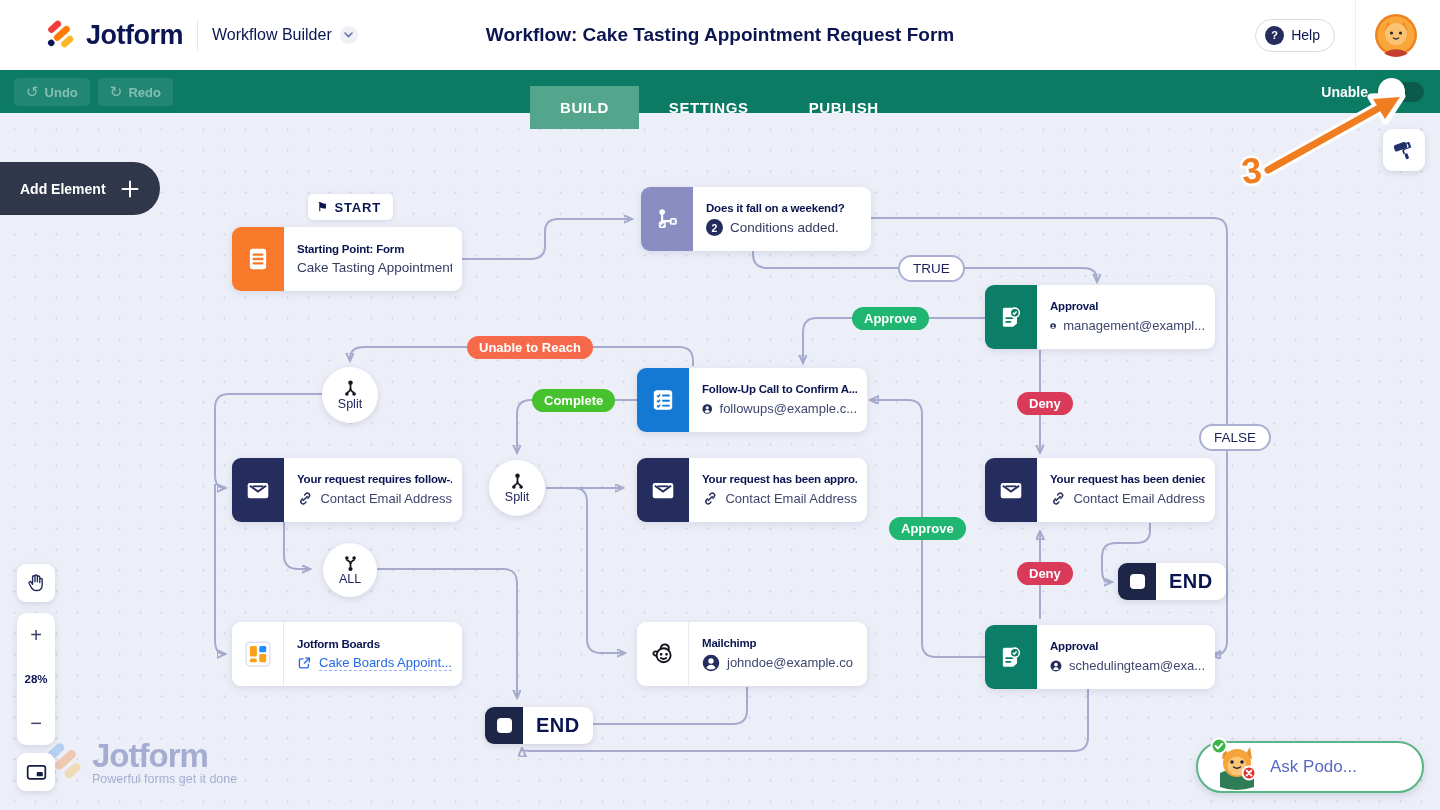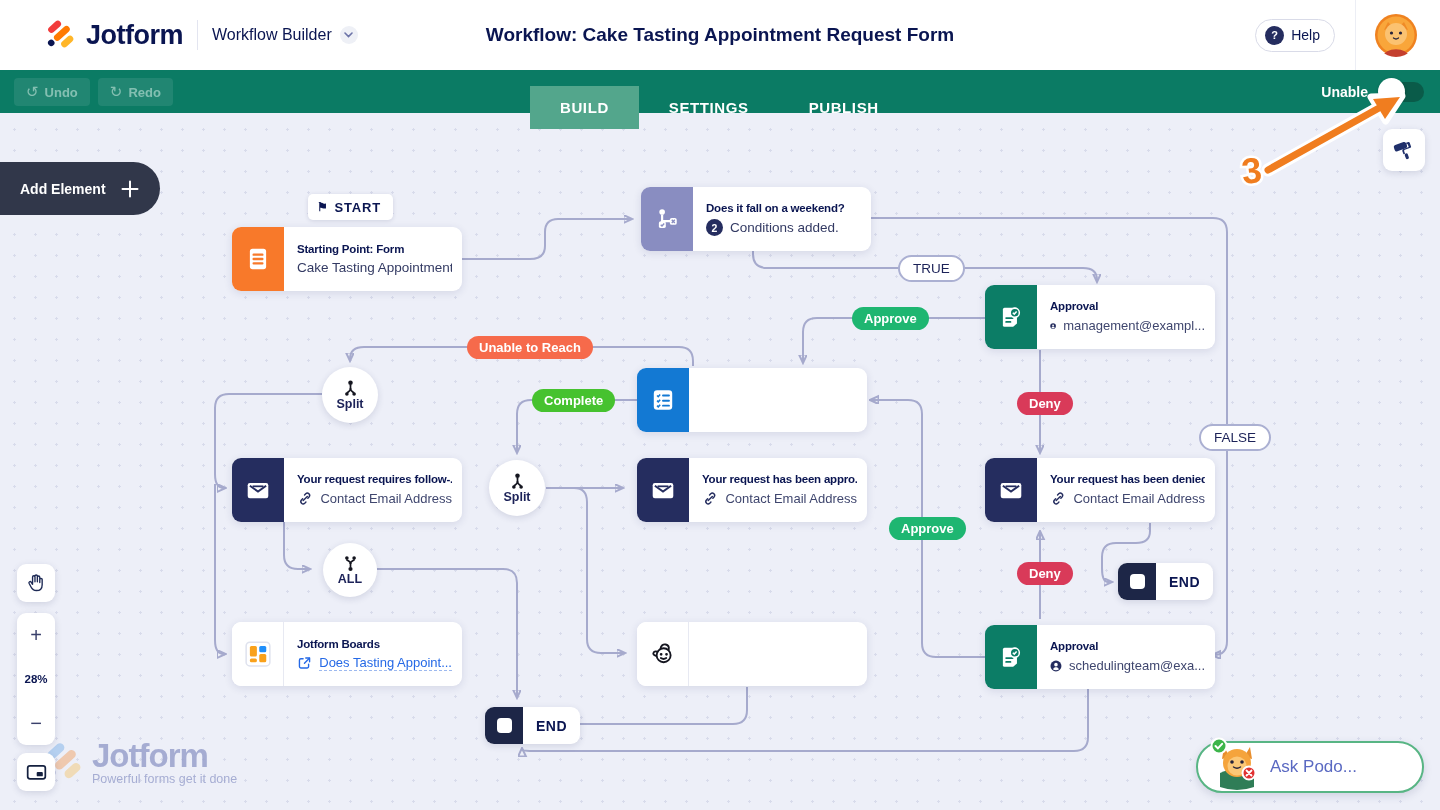--- a/index.html
+++ b/index.html
@@ -48,27 +48,27 @@
   .nsub { display:flex; align-items:center; gap:7px; font-size:13px; color:#3f466e; white-space:nowrap; overflow:hidden; }
   .nicon.orange { background:#f8792a; } .nicon.navy { background:#252d5f; }
   .nicon.teal { background:#0c7d66; } .nicon.blue { background:#1379d3; }
   .nicon.purple { background:#898dc1; }
   .nicon.white { background:#fff; border-right:1px solid #e7e9f2; border-radius:9px 0 0 9px; }
   .badge2 { width:17px; height:17px; border-radius:50%; background:#252d5f; color:#fff; font-size:10.5px; font-weight:bold; display:inline-flex; align-items:center; justify-content:center; flex:none; }
   .linktext { color:#2569e6; border-bottom:1px dashed #9db9ef; }
 
   
   .gateway { position:absolute; width:56px; height:56px; border-radius:50%; background:#fff; box-shadow:0 2px 7px rgba(37,45,95,.14); display:flex; flex-direction:column; align-items:center; justify-content:center; z-index:3; cursor:pointer; }
-  .gateway .glabel { font-size:12.5px; font-weight:bold; color:#1c2258; margin-top:-1px; }
+  .gateway .glabel { font-size:12.5px; font-weight:normal; color:#1c2258; margin-top:-1px; }
 
   
   .endnode { position:absolute; height:37px; display:flex; border-radius:9px; background:#fff; box-shadow:0 2px 7px rgba(37,45,95,.14); z-index:3; cursor:pointer; }
   .endnode .ebox { width:38px; border-radius:9px 0 0 9px; background:#1d2647; display:flex; align-items:center; justify-content:center; }
   .endnode .ebox .sq { width:15px; height:15px; border-radius:4px; background:#fff; }
-  .endnode .elabel { padding:0 13px; display:flex; align-items:center; font-size:14px; font-weight:bold; color:#0a1551; letter-spacing:0.5px; }
+  .endnode .elabel { padding:0 13px; display:flex; align-items:center; font-size:20px; font-weight:bold; color:#0a1551; letter-spacing:0.5px; }
 
   
   .pill { position:absolute; height:23px; padding:0 12px; border-radius:12px; color:#fff; font-size:13px; font-weight:bold; display:flex; align-items:center; z-index:4; cursor:pointer; white-space:nowrap; }
   .pill.green { background:#1eb671; } .pill.lime { background:#46c22f; }
   .pill.red { background:#d93a59; } .pill.coral { background:#f66a4b; }
   .boolpill { position:absolute; height:27px; padding:0 13px; border-radius:14px; background:#fff; border:2px solid #abb0d2; color:#1c2258; font-size:13.5px; display:flex; align-items:center; z-index:4; cursor:pointer; }
 
   .start-badge { position:absolute; left:308px; top:81px; height:26px; padding:0 12px 0 9px; background:#fff; border-radius:5px; box-shadow:0 1px 4px rgba(37,45,95,.15); display:flex; align-items:center; gap:6px; font-size:13px; font-weight:bold; color:#0a1551; letter-spacing:0.8px; z-index:4; }
 
   
@@ -258,20 +258,31 @@
     </div>
 
     <div class="node" style="left:637px; top:255px;">
       <div class="nicon blue">
         <svg width="26" height="26" viewBox="0 0 24 24">
           <rect x="3.5" y="3" width="17" height="18" rx="3" fill="#fff"></rect>
           <path d="M6.5 7.8l1.1 1.1 1.8-2M6.5 12.6l1.1 1.1 1.8-2M6.5 17.2l1.1 1.1 1.8-2" stroke="#1379d3" stroke-width="1.4" fill="none"></path>
           <path d="M12 7.8h5.5M12 12.6h5.5M12 17.2h5.5" stroke="#1379d3" stroke-width="1.8" stroke-linecap="round"></path>
         </svg>
       </div>
+      <div class="nbody">
+        <div class="ntitle">Follow-Up Call to Confirm A...</div>
+        <div class="nsub">
+          <svg width="18" height="18" viewBox="0 0 24 24">
+              <circle cx="12" cy="12" r="11" fill="#252d5f"></circle>
+              <circle cx="12" cy="9.3" r="3.6" fill="#fff"></circle>
+              <path d="M5.8 18.6c1.4-3 3.5-4.3 6.2-4.3s4.8 1.3 6.2 4.3a11 11 0 0 1-12.4 0Z" fill="#fff"></path>
+            </svg>
+          <span>followups@example.c...</span>
+        </div>
+      </div>
     </div>
 
     <div class="node" style="left:232px; top:345px;">
       <div class="nicon navy">
         <svg width="26" height="26" viewBox="0 0 24 24">
             <rect x="2.5" y="5.5" width="19" height="14" rx="2" fill="#fff"></rect>
             <path d="M4.5 8l7.5 5.5L19.5 8" stroke="#252d5f" stroke-width="1.8" fill="none"></path>
             <path d="M7 8.6h10" stroke="#252d5f" stroke-width="1.6"></path>
           </svg>
       </div>
@@ -349,36 +360,47 @@
       <div class="nbody">
         <div class="ntitle">Jotform Boards</div>
         <div class="nsub">
           <svg width="16" height="16" viewBox="0 0 20 20">
               <g stroke="#2569e6" stroke-width="1.8" fill="none" stroke-linecap="round" stroke-linejoin="round">
                 <path d="M8 4.5H5A1.8 1.8 0 0 0 3.2 6.3v8.4A1.8 1.8 0 0 0 5 16.5h8.4a1.8 1.8 0 0 0 1.8-1.8V11.7"></path>
                 <path d="M11.5 3.5h5v5"></path>
                 <path d="M16.2 3.8l-6.4 6.4"></path>
               </g>
             </svg>
-          <span class="linktext">Does Tasting Appoint...</span>
+          <span class="linktext">Cake Boards Appoint...</span>
         </div>
       </div>
     </div>
 
     <div class="node" style="left:637px; top:509px;">
       <div class="nicon white">
         <svg width="30" height="30" viewBox="0 0 24 24">
           <g stroke="#14151f" stroke-width="1.5" fill="none" stroke-linecap="round">
             <circle cx="12.5" cy="13" r="5.6"></circle>
             <path d="M7.6 10.2c-1.8-.6-3-.1-3.3 1 -.3 1 .5 1.9 1.9 2.2"></path>
             <path d="M10 7.8c.3-2.3 2-3.9 4.2-3.4 1.8.4 2.7 2 2.4 3.8"></path>
             <path d="M10.5 12.2h.01M14.8 12.2h.01" stroke-width="2.2"></path>
             <path d="M10.3 15.2c1.3.9 3 .9 4.3 0"></path>
           </g>
         </svg>
+      </div>
+      <div class="nbody">
+        <div class="ntitle">Mailchimp</div>
+        <div class="nsub">
+          <svg width="18" height="18" viewBox="0 0 24 24">
+              <circle cx="12" cy="12" r="11" fill="#252d5f"></circle>
+              <circle cx="12" cy="9.3" r="3.6" fill="#fff"></circle>
+              <path d="M5.8 18.6c1.4-3 3.5-4.3 6.2-4.3s4.8 1.3 6.2 4.3a11 11 0 0 1-12.4 0Z" fill="#fff"></path>
+            </svg>
+          <span>johndoe@example.co</span>
+        </div>
       </div>
     </div>
 
     <div class="node" style="left:985px; top:512px;">
       <div class="nicon teal">
         <svg width="26" height="26" viewBox="0 0 24 24">
           <path d="M6 3.5h10a1.5 1.5 0 0 1 1.5 1.5v13L14 21H6A1.5 1.5 0 0 1 4.5 19.5V5A1.5 1.5 0 0 1 6 3.5Z" fill="#fff"></path>
           <path d="M7.5 13h6M7.5 16.5h4" stroke="#0c7d66" stroke-width="1.6" stroke-linecap="round"></path>
           <circle cx="15.5" cy="8" r="4.2" fill="#0c7d66" stroke="#fff" stroke-width="1.4"></circle>
           <path d="M13.7 8l1.3 1.3 2.2-2.4" stroke="#fff" stroke-width="1.4" fill="none"></path>

